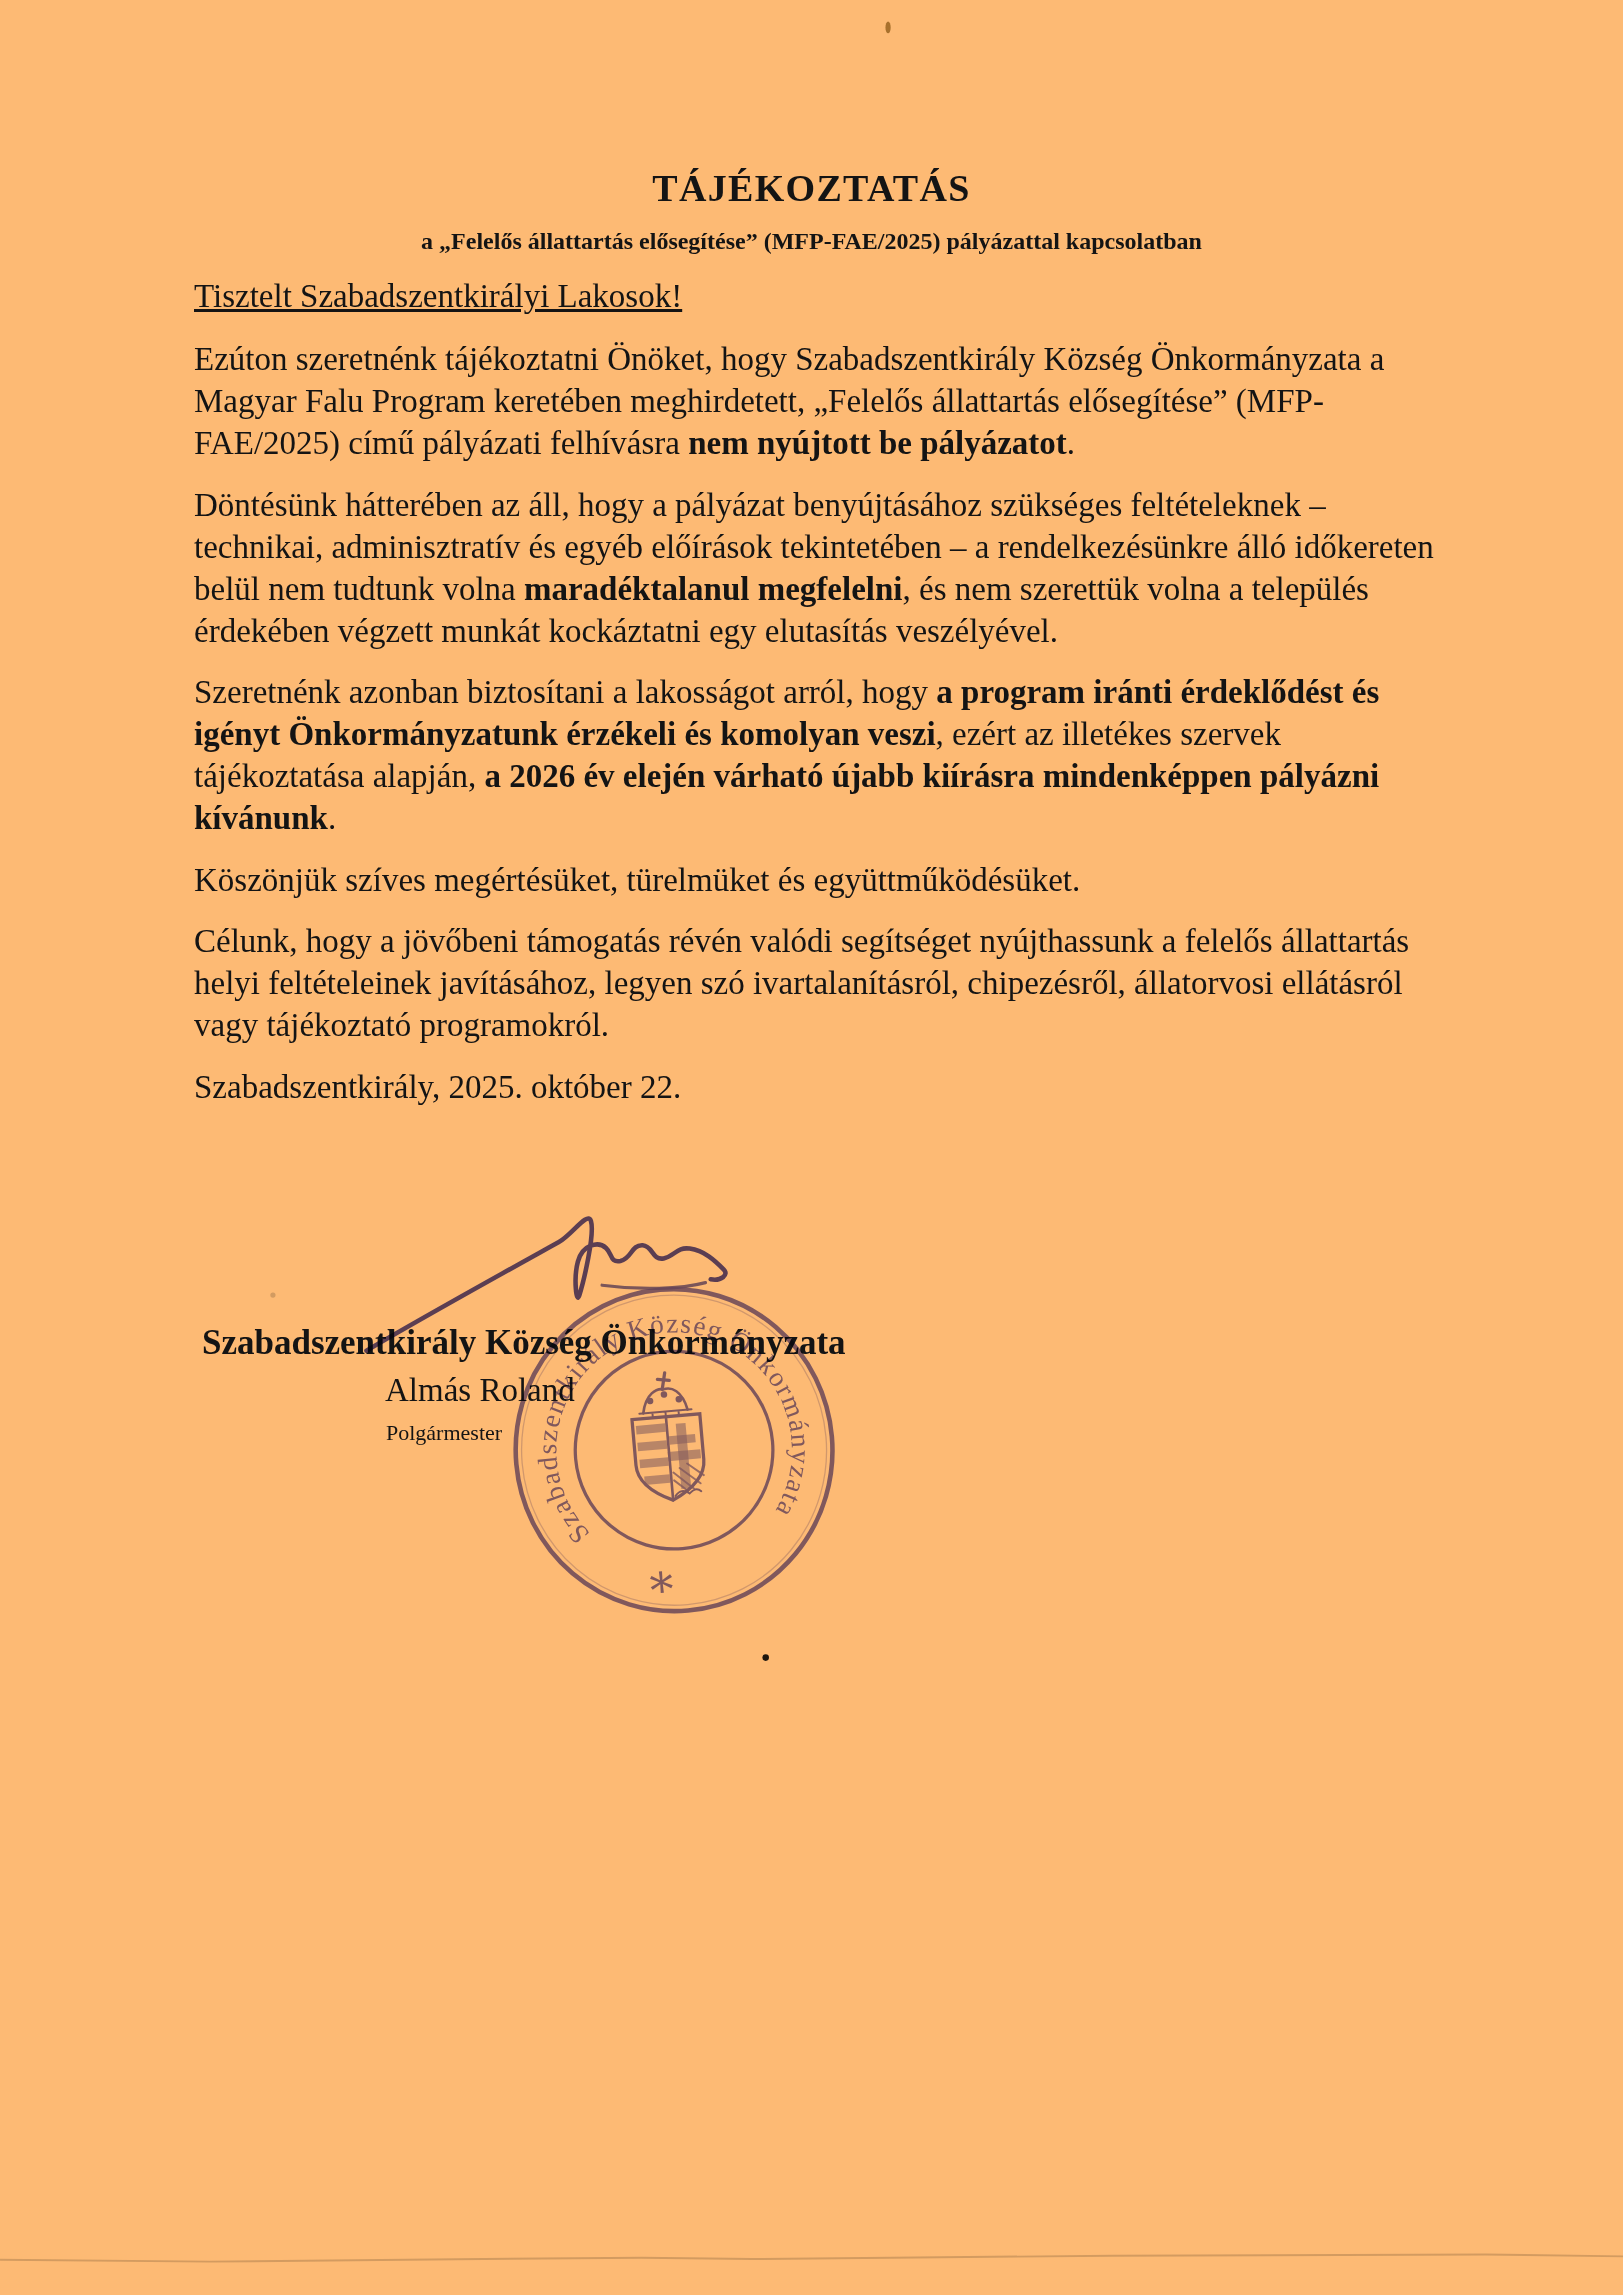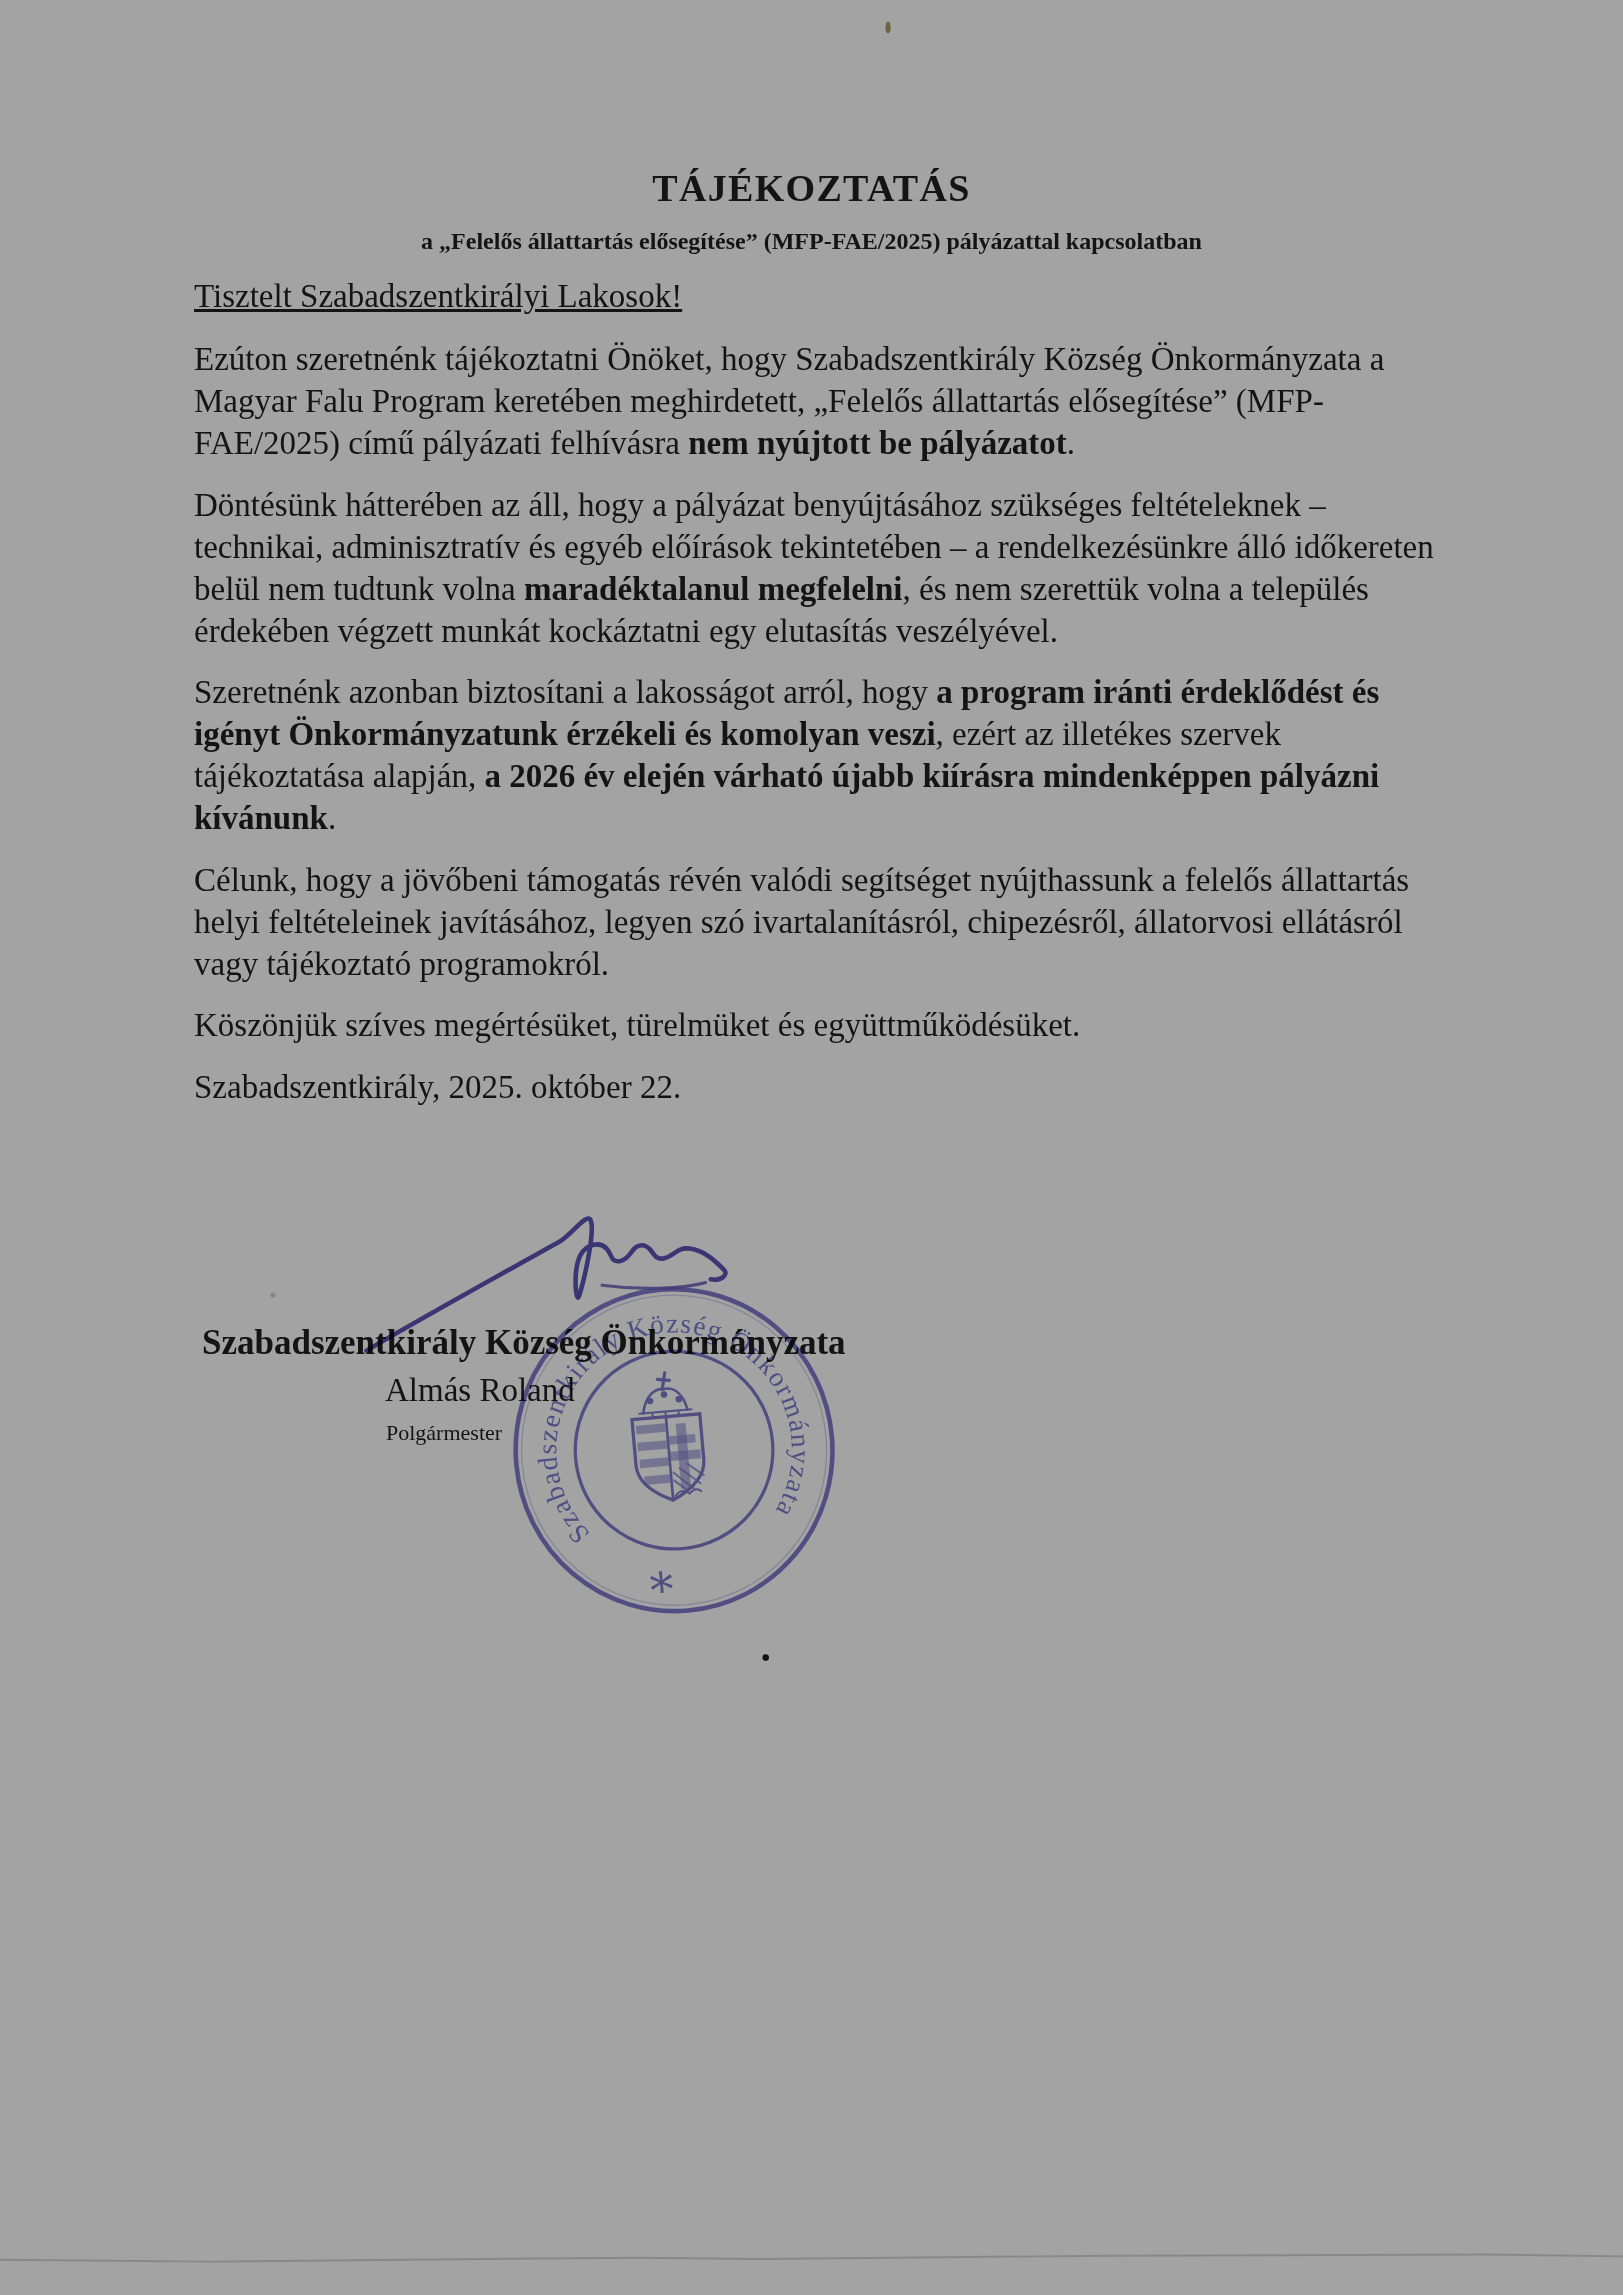--- a/index.html
+++ b/index.html
@@ -1,19 +1,19 @@
 <!DOCTYPE html>
 <html style="font-size:10.5px"><head>
 <meta charset="utf-8">
 <style>
   html, body { margin:0; padding:0; background:#e8e8e8; }
   .page {
     position:relative;
     width:1623px; height:2295px;
-    background:#a3a3a3;
+    background:#fdba74;
     overflow:hidden;
     font-family:"Liberation Serif","DejaVu Serif",serif;
     color:#141414;
   }
   .title {
     position:absolute; top:166px; left:0; width:100%;
     text-align:center; font-size:38px; font-weight:bold; letter-spacing:1.3px;
   }
   .subtitle {
     position:absolute; top:228px; left:0; width:100%;
@@ -57,22 +57,22 @@
 
   <div class="title">TÁJÉKOZTATÁS</div>
   <div class="subtitle">a „Felelős állattartás elősegítése” (MFP-FAE/2025) pályázattal kapcsolatban</div>
 
   <div class="body">
     <p class="salutation">Tisztelt Szabadszentkirályi Lakosok!</p>
     <div>
         <p><span>Ezúton szeretnénk tájékoztatni Önöket, hogy Szabadszentkirály Község Önkormányzata a Magyar Falu Program keretében meghirdetett, „Felelős állattartás elősegítése” (MFP-FAE/2025) című pályázati felhívásra </span><span class="b">nem nyújtott be pályázatot</span><span>.</span></p>
         <p><span>Döntésünk hátterében az áll, hogy a pályázat benyújtásához szükséges feltételeknek – technikai, adminisztratív és egyéb előírások tekintetében – a rendelkezésünkre álló időkereten belül nem tudtunk volna </span><span class="b">maradéktalanul megfelelni</span><span>, és nem szerettük volna a település érdekében végzett munkát kockáztatni egy elutasítás veszélyével.</span></p>
         <p><span>Szeretnénk azonban biztosítani a lakosságot arról, hogy </span><span class="b">a program iránti érdeklődést és igényt Önkormányzatunk érzékeli és komolyan veszi</span><span>, ezért az illetékes szervek tájékoztatása alapján, </span><span class="b">a 2026 év elején várható újabb kiírásra mindenképpen pályázni kívánunk</span><span>.</span></p>
+        <p><span>Köszönjük szíves megértésüket, türelmüket és együttműködésüket.</span></p>
         <p><span>Célunk, hogy a jövőbeni támogatás révén valódi segítséget nyújthassunk a felelős állattartás helyi feltételeinek javításához, legyen szó ivartalanításról, chipezésről, állatorvosi ellátásról vagy tájékoztató programokról.</span></p>
-        <p><span>Köszönjük szíves megértésüket, türelmüket és együttműködésüket.</span></p>
       </div>
     <p class="date-line">Szabadszentkirály, 2025. október 22.</p>
   </div>
 
   <div class="sig-org">Szabadszentkirály Község Önkormányzata</div>
   <div class="sig-name">Almás Roland</div>
   <div class="sig-role">Polgármester</div>
 
   <svg class="overlay" width="1623" height="2295" viewBox="0 0 2480 3507">
 

